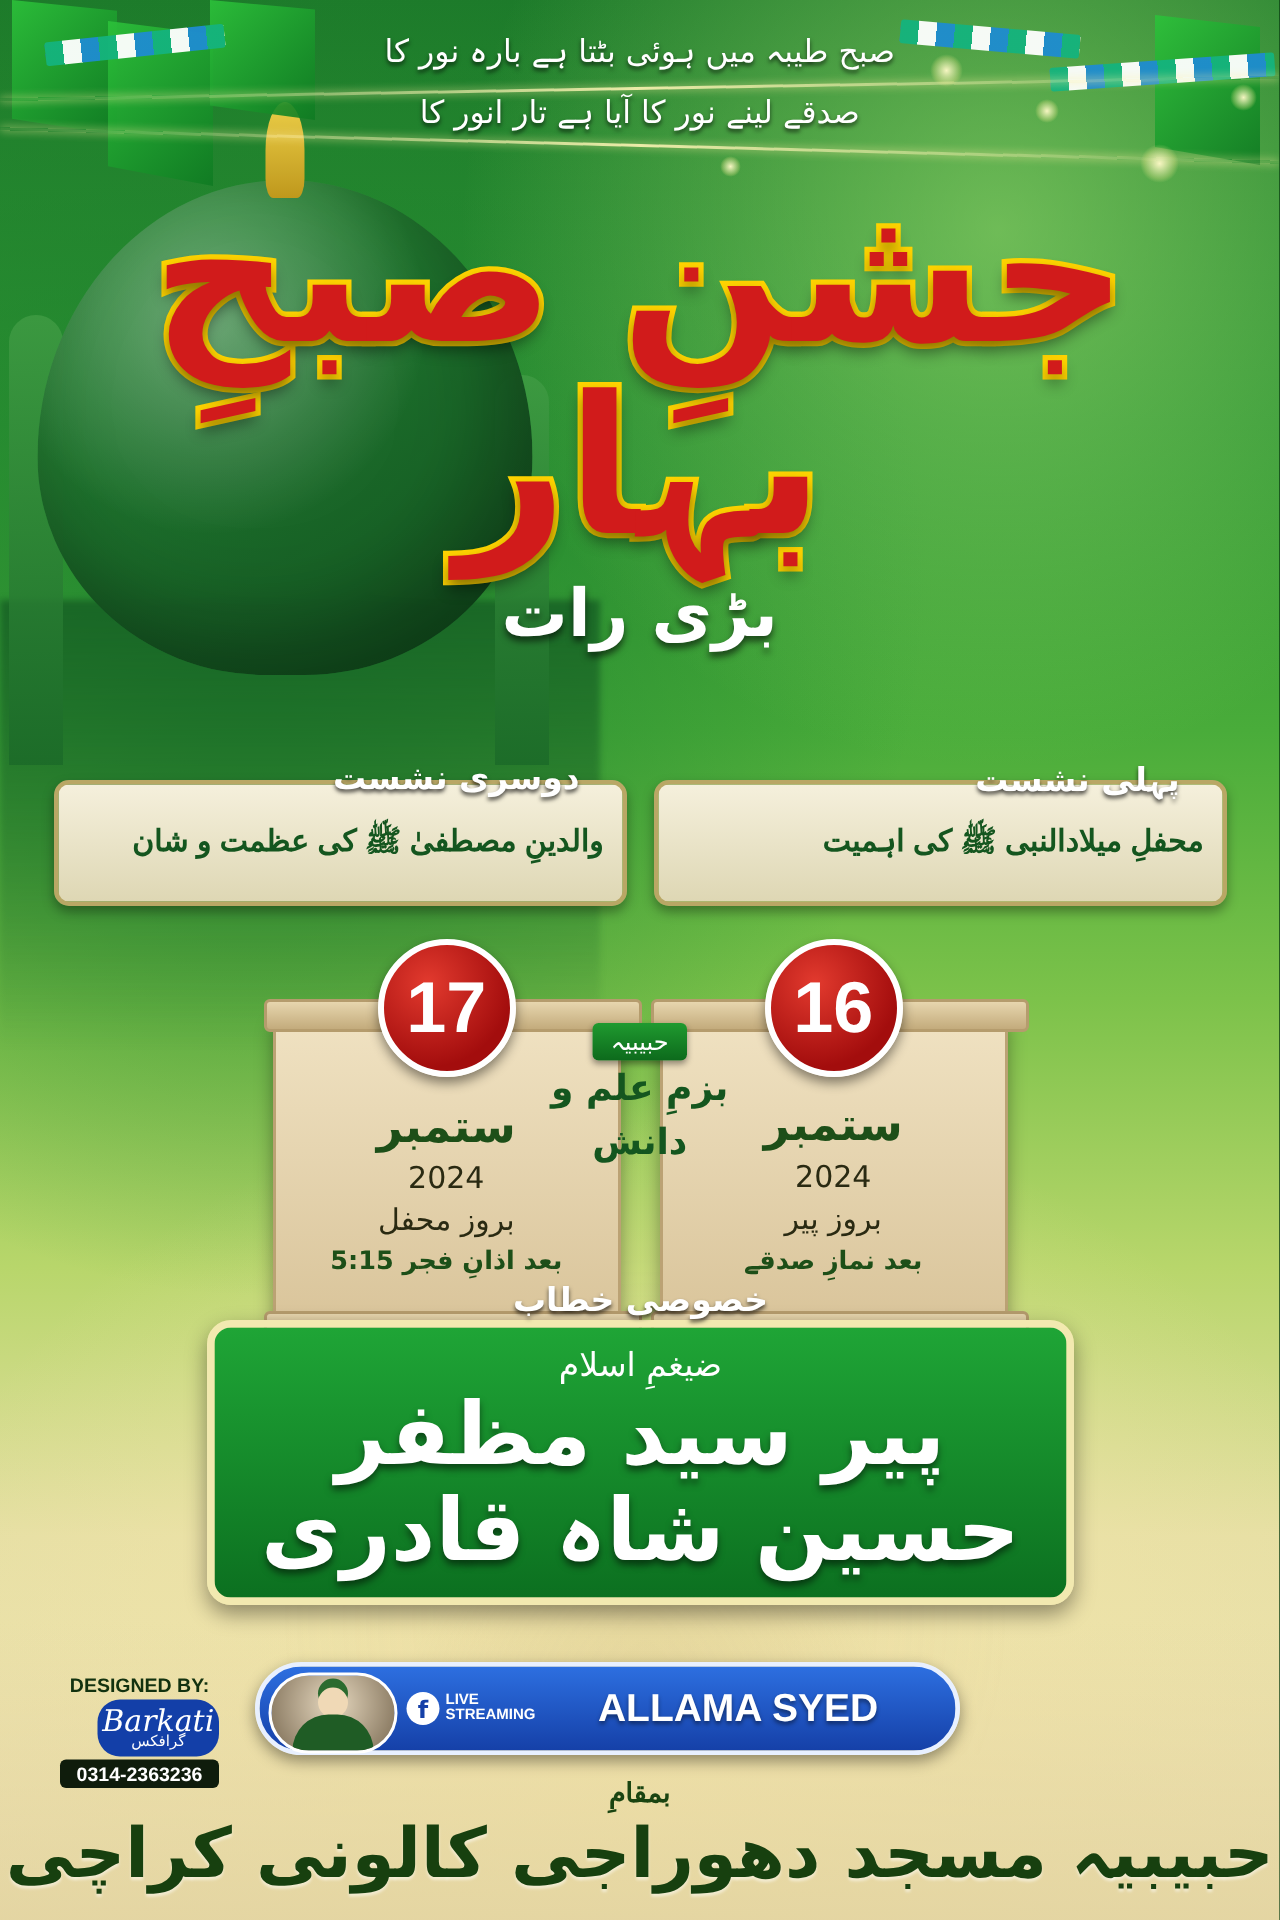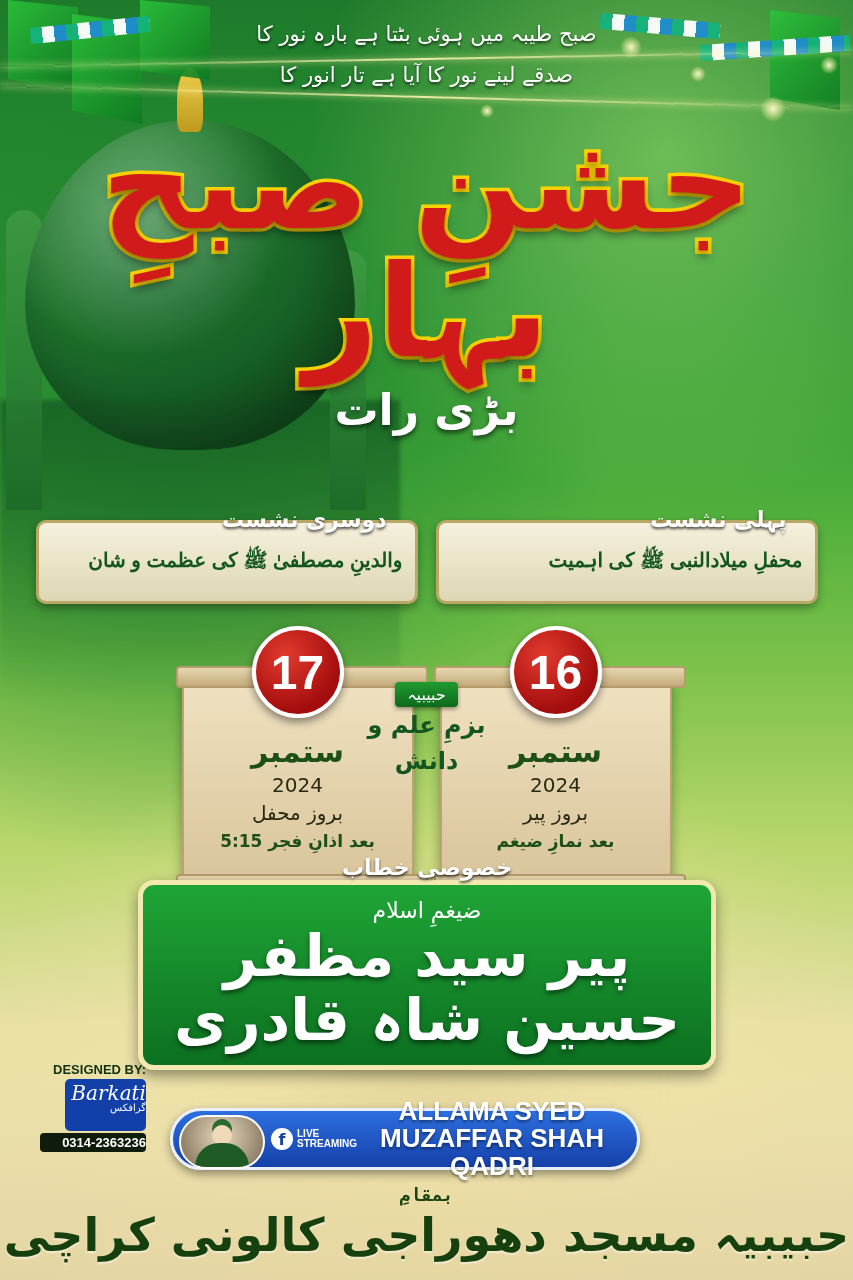--- a/index.html
+++ b/index.html
@@ -220,30 +220,30 @@
   }
   .speaker-name {
     color: #ffffff; font-size: 58px; font-weight: bold;
     font-family: "DejaVu Sans", sans-serif;
     text-shadow: 0 3px 5px rgba(0,0,0,.5);
     line-height: 1.1;
   }
 
   
   .designer {
-    position: absolute; left: 40px; top: 1062px;
-    width: 106px; z-index: 8; text-align: right;
+    position: absolute; left: 40px; top: 1116px;
+    width: 106px; z-index: 8; text-align: center;
   }
   .designer .dtitle {
     font-size: 13px; font-weight: bold; color: #12320f;
     font-family: "Liberation Sans", sans-serif;
   }
   .designer .dlogo {
     margin-top: 2px; background: #133fa8; color: #fff;
-    border-radius: 5px; padding: 4px 0 18px;
+    border-radius: 15px; padding: 4px 0 4px;
     font-family: "DejaVu Serif", serif; font-style: italic;
     font-size: 20px; line-height: 1; margin-left: 25px;
   }
   .designer .dlogo small { display: block; font-size: 10px; font-style: normal; }
   .designer .dphone {
     margin-top: 2px; background: #0f1c0c; color: #fff;
     border-radius: 4px; font-size: 13px; font-weight: bold;
     padding: 2px 0;
     font-family: "Liberation Sans", sans-serif;
   }
@@ -291,21 +291,21 @@
     text-shadow: 0 2px 3px rgba(0,0,0,.45);
     padding-right: 10px;
   }
 
   
   .venue {
     position: absolute; left: 0; bottom: 18px; width: 853px;
     text-align: center; direction: rtl; z-index: 8;
   }
   .venue-crest {
-    font-family: Liberation Mono, monospace;
+    font-family: Liberation Serif, serif;
     font-size: 18px; color: #1a4411; font-weight: bold; margin-bottom: 2px;
   }
   .venue-name {
     font-family: "DejaVu Sans", sans-serif;
     font-size: 46px; font-weight: bold; color: #17400f;
     text-shadow: 0 2px 2px rgba(255,255,255,.5);
   }
   .shadow-bottom {
     position: absolute; left: 0; bottom: 0; width: 853px; height: 200px;
     background: linear-gradient(180deg, rgba(236,225,180,0), rgba(226,211,160,.85));
@@ -367,21 +367,21 @@
       <div class="session-text">والدینِ مصطفیٰ ﷺ کی عظمت و شان</div>
     </div>
   </div>
 
   <div class="scrolls">
     <div class="scroll">
       <div class="badge">16</div>
       <div class="scroll-month">ستمبر</div>
       <div class="scroll-year">2024</div>
       <div class="scroll-day">بروز پیر</div>
-      <div class="scroll-time">بعد نمازِ ضیغم</div>
+      <div class="scroll-time">بعد نمازِ صدقے</div>
     </div>
     <div class="scroll">
       <div class="badge">17</div>
       <div class="scroll-month">ستمبر</div>
       <div class="scroll-year">2024</div>
       <div class="scroll-day">بروز محفل</div>
       <div class="scroll-time">بعد اذانِ فجر 5:15</div>
     </div>
   </div>
 
@@ -415,21 +415,20 @@
     </div>
     <div class="fb-badge">
       <div class="fb-circle">f</div>
       <div class="fb-text">
         <div>LIVE</div>
         <div>STREAMING</div>
       </div>
     </div>
     <div class="live-name">
       <div>ALLAMA SYED</div>
-      <div>MUZAFFAR SHAH QADRI</div>
     </div>
   </div>
 
   <div class="venue">
     <div class="venue-crest">بمقامِ</div>
     <div class="venue-name">حبیبیہ مسجد دھوراجی کالونی کراچی</div>
   </div>
 
 </div>
 

